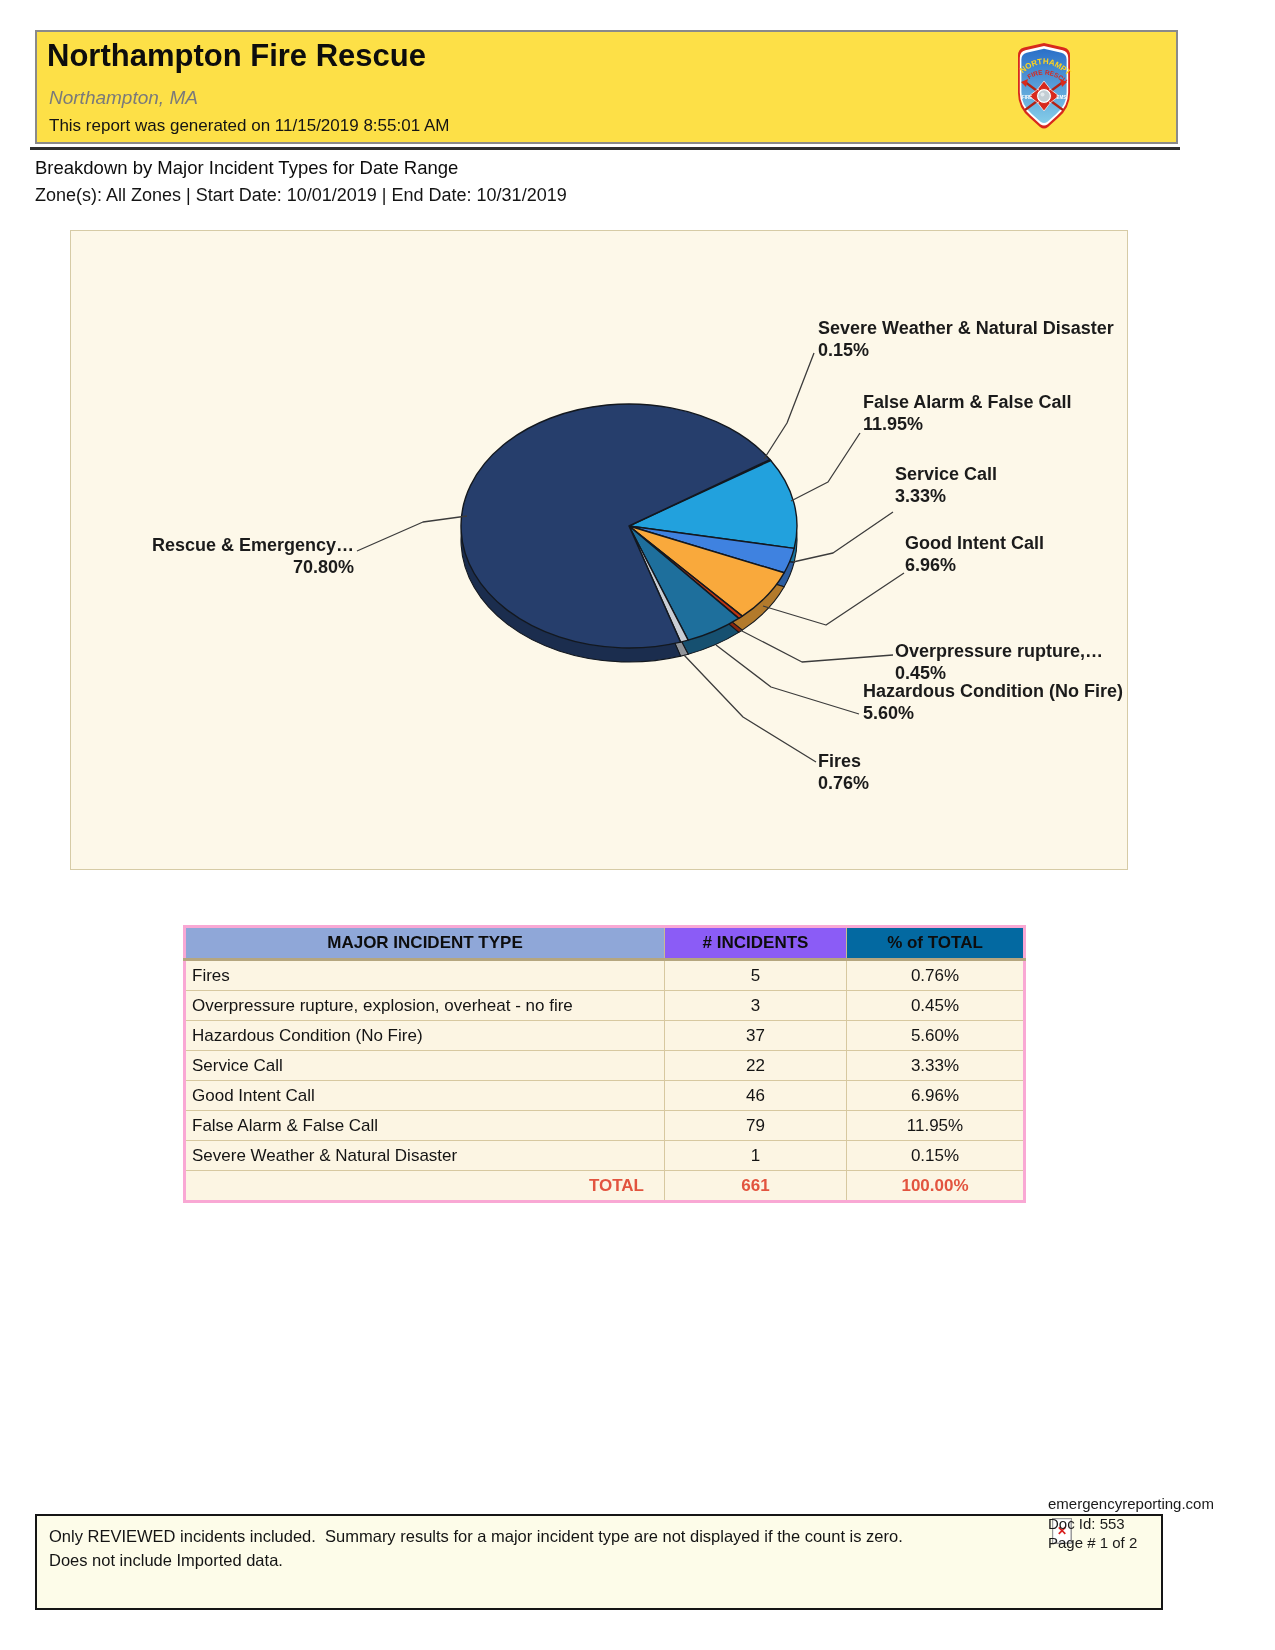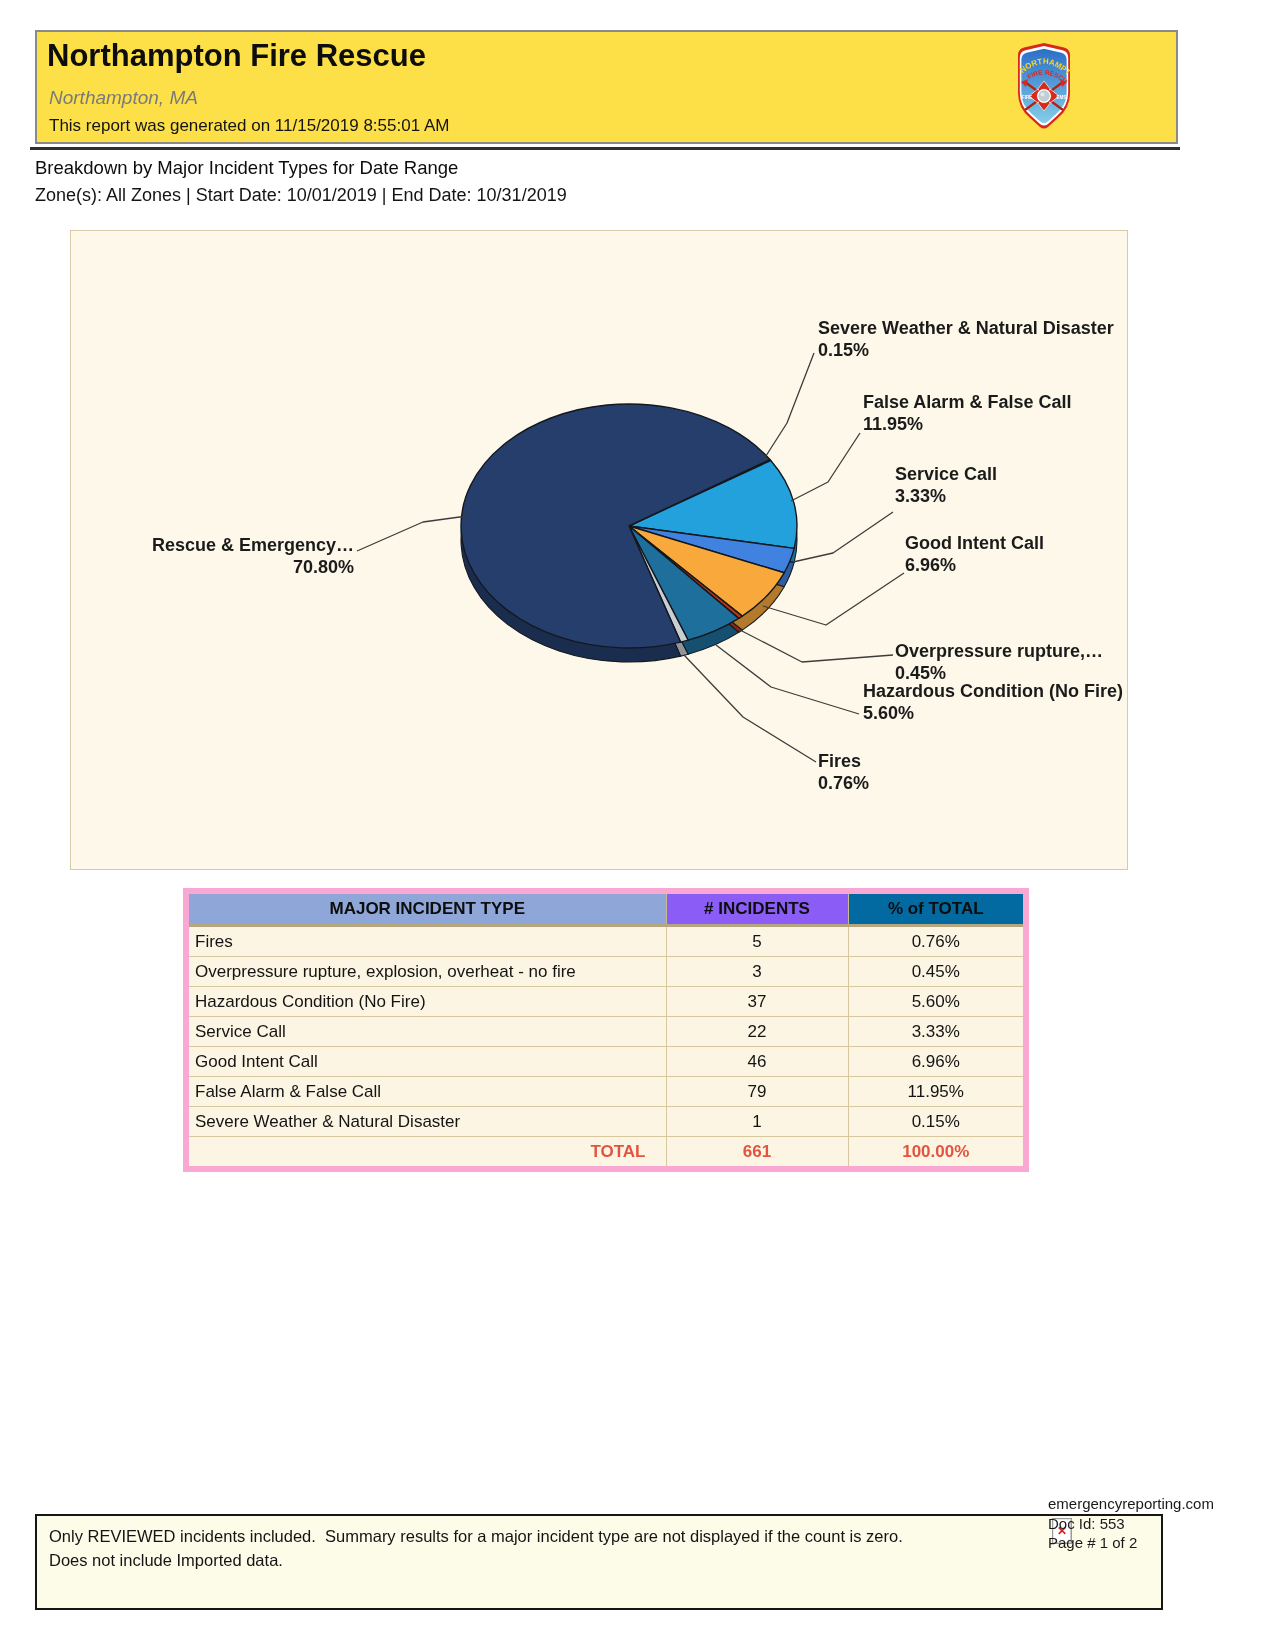--- a/index.html
+++ b/index.html
@@ -27,22 +27,22 @@
   #co-sw{left:747px;top:86px;}
   #co-fa{left:792px;top:160px;}
   #co-sc{left:824px;top:232px;}
   #co-gi{left:834px;top:301px;}
   #co-op{left:824px;top:377px;margin-top:32px;}
   #co-hc{left:792px;top:449px;}
   #co-fi{left:747px;top:519px;}
   #co-re{left:55px;top:303px;width:228px;text-align:right;}
 
   
-  #incident-table{position:absolute;left:183px;top:888px;width:840px;
-                  border-collapse:collapse;table-layout:fixed;border:6px solid #f9a8d4;}
+  #incident-table{position:absolute;left:183px;top:925px;width:840px;
+                  border-collapse:collapse;table-layout:fixed;border:3px solid #f9a8d4;}
   #incident-table th{background:#8fa7d8;height:30px;font-size:17px;font-weight:bold;color:#0d0d0d;
                      border:1px solid #c9ba92;border-bottom:3px solid #b5a67f;padding:0;}
   #incident-table td{height:29px;background:#fcf5e3;font-size:17px;color:#141414;
                      border:1px solid #d7c8a0;padding:0 6px;}
   #incident-table .num{text-align:center;padding:0;}
   #incident-table col.c1{width:480px;} #incident-table col.c2{width:182px;} #incident-table col.c3{width:178px;}
   #incident-table .total-row td{font-weight:bold;}
   #incident-table .total-row .tl{text-align:right;padding-right:20px;}
 
   

